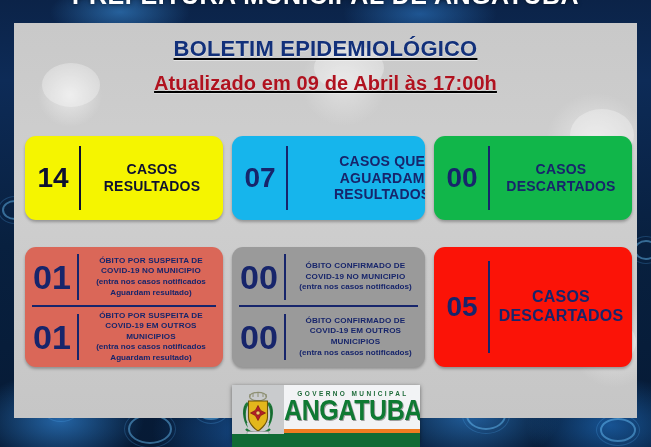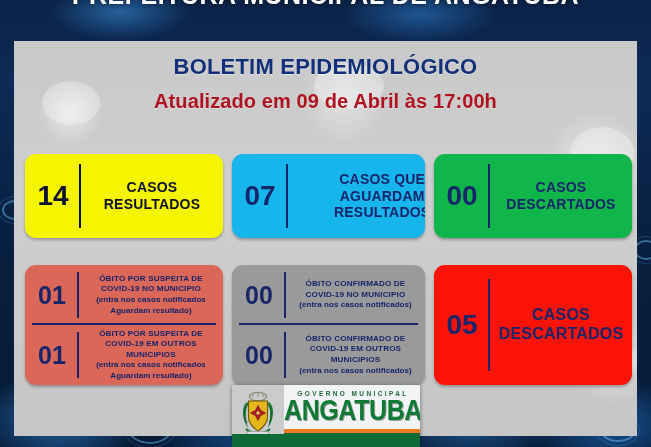--- a/index.html
+++ b/index.html
@@ -34,29 +34,30 @@
   #topband .cut-title {
     position:absolute; left:0; right:0; top:-19px;
     text-align:center;
     font-size:25px; font-weight:bold; letter-spacing:.5px;
     color:#ffffff; white-space:nowrap;
     text-shadow:0 0 4px rgba(0,0,0,.6);
   }
 
   
   #panel {
-    position:absolute; left:14px; top:41px; width:623px; height:395px;
+    position:absolute; left:14px; top:23px; width:623px; height:395px;
     background:
       radial-gradient(circle 46px at 56px 72px, rgba(255,255,255,.55), rgba(255,255,255,0) 70%),
       radial-gradient(circle 60px at 330px 60px, rgba(255,255,255,.40), rgba(255,255,255,0) 72%),
       radial-gradient(circle 70px at 582px 120px, rgba(255,255,255,.50), rgba(255,255,255,0) 72%),
       radial-gradient(circle 55px at 60px 300px, rgba(255,255,255,.38), rgba(255,255,255,0) 72%),
       radial-gradient(circle 62px at 600px 320px, rgba(255,255,255,.42), rgba(255,255,255,0) 72%),
       linear-gradient(180deg,#c9c9c9 0%, #cfcfcf 40%, #c6c6c6 100%);
     z-index:3;
+    text-decoration:underline;
   }
   .blob { position:absolute; border-radius:50%; background:rgba(255,255,255,.30); }
 
   #headings { position:relative; z-index:2; padding-top:13px; text-align:center; }
   #h-boletim {
     font-size:22px; font-weight:bold; color:#12307a; letter-spacing:.2px;
     text-shadow:0 1px 0 rgba(255,255,255,.45);
   }
   #h-atualizado {
     margin-top:10px;
@@ -100,21 +101,21 @@
   #box-aguardam   { flex:0 0 193px; background:#16b5ec;gap:40px; }
   #box-confirmados{ flex:0 0 198px; background:#11b64a; }
 
   
   .split { flex-direction:column; }
   .split .half { flex:1 1 50%; display:flex; align-items:stretch; position:relative; }
   .split .half.top::after {
     content:""; position:absolute; left:7px; right:7px; bottom:0; height:2px; background:#17256b;
   }
   .split .half .num-cell { width:54px; }
-  .split .half .num { font-size:25px; }
+  .split .half .num { font-size:34px; }
   .split .half .lbl-cell { padding:1px 4px; }
   .small-lbl { font-size:8.1px; font-weight:bold; color:#17256b; line-height:1.3; letter-spacing:.15px; }
   .small-lbl .paren { letter-spacing:0; }
 
   #box-obito-suspeita { flex:0 0 198px; background:#da6758; }
   #box-obito-confirm  { flex:0 0 193px; background:#9a9a9a; }
   #box-descartados    { flex:0 0 198px; background:#fb1307; }
   #box-descartados .lbl { font-size:16px; }
 
   

